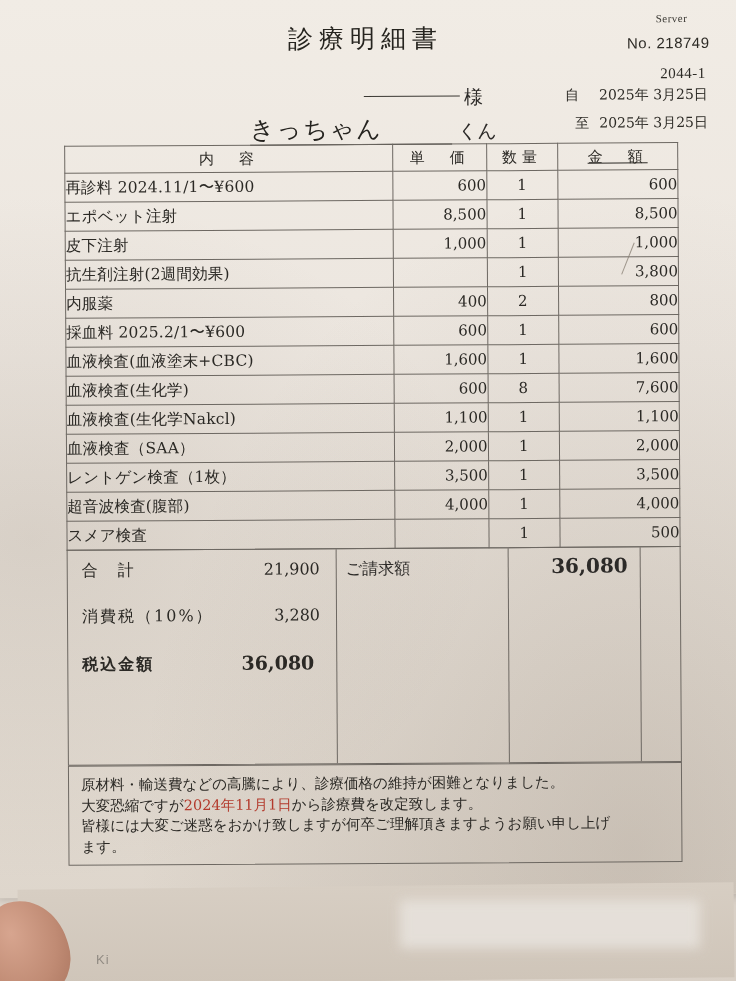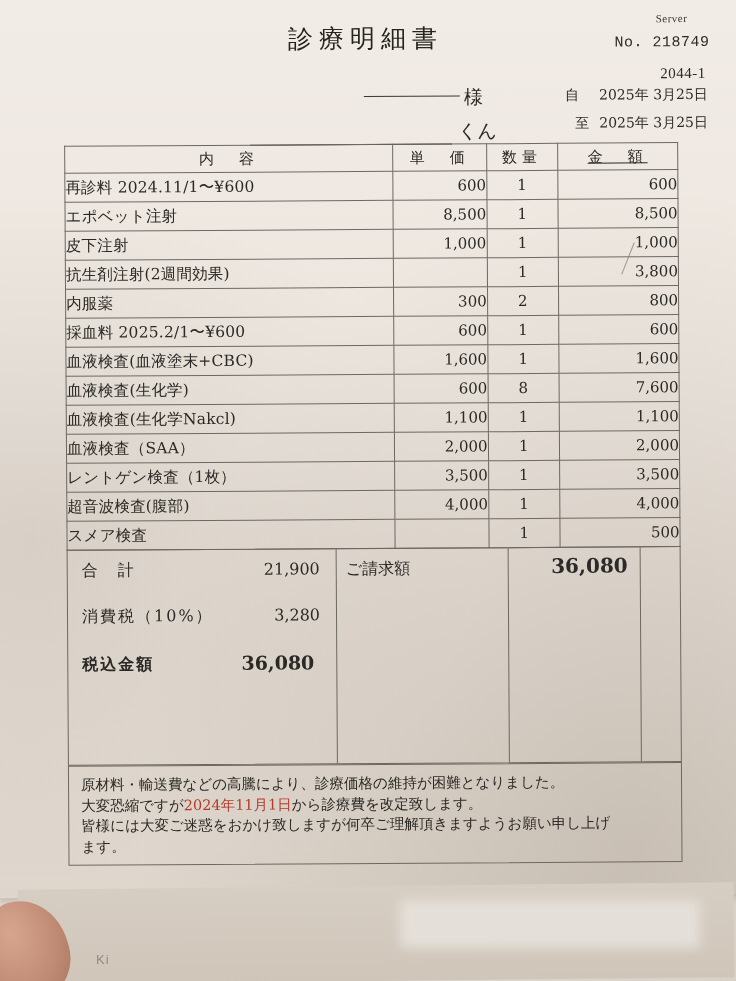--- a/index.html
+++ b/index.html
@@ -115,21 +115,21 @@
     font-family: "Liberation Serif", serif;
     color: #3a3833;
     letter-spacing: 0.5px;
     margin-left: 12px;
   }
   .doc-no {
     position: absolute;
     right: 24px;
     top: 36px;
     font-size: 15px;
-    font-family: Liberation Mono, monospace;
+    font-family: Liberation Sans, sans-serif;
     color: #2d2b26;
     letter-spacing: 0.5px;
   }
   .doc-sub {
     position: absolute;
     right: 28px;
     top: 67px;
     font-size: 15px;
     font-family: "Liberation Serif", serif;
     color: #2d2b26;
@@ -355,20 +355,21 @@
 
     <div class="date-from">
       <span class="mark">自</span><span>2025年 3月25日</span>
     </div>
     <div class="date-to">
       <span class="mark">至</span><span>2025年 3月25日</span>
     </div>
 
     <div class="name-line-1"></div>
     <div class="honorific-sama">様</div>
+    <div class="patient-name">きっちゃん</div>
     <div class="name-line-2"></div>
     <div class="honorific-kun">くん</div>
 
     <div class="table-wrap">
       <table class="items">
         <thead>
           <tr>
             <th class="col-desc">内　容</th>
             <th class="col-price">単　価</th>
             <th class="col-qty">数量</th>
@@ -395,21 +396,21 @@
             <td class="num">1,000</td>
           </tr>
           <tr>
             <td class="desc">抗生剤注射(2週間効果)</td>
             <td class="num"></td>
             <td class="num qty">1</td>
             <td class="num">3,800</td>
           </tr>
           <tr>
             <td class="desc">内服薬</td>
-            <td class="num">300</td>
+            <td class="num">400</td>
             <td class="num qty">2</td>
             <td class="num">800</td>
           </tr>
           <tr>
             <td class="desc">採血料  2025.2/1〜¥600</td>
             <td class="num">600</td>
             <td class="num qty">1</td>
             <td class="num">600</td>
           </tr>
           <tr>

